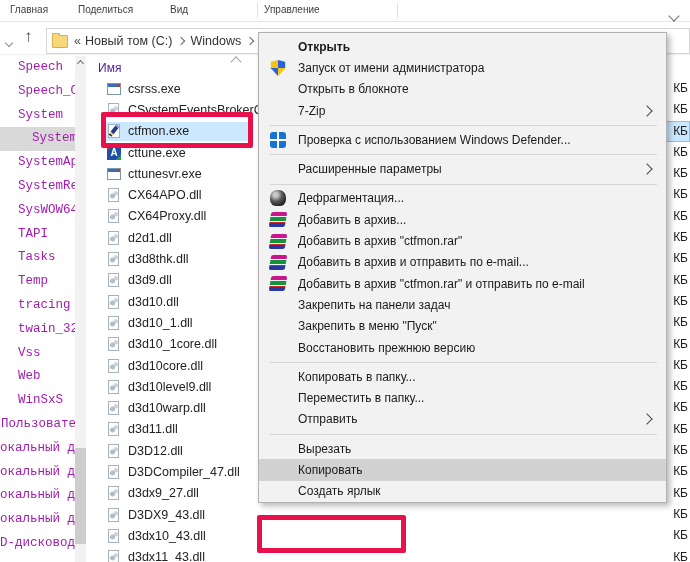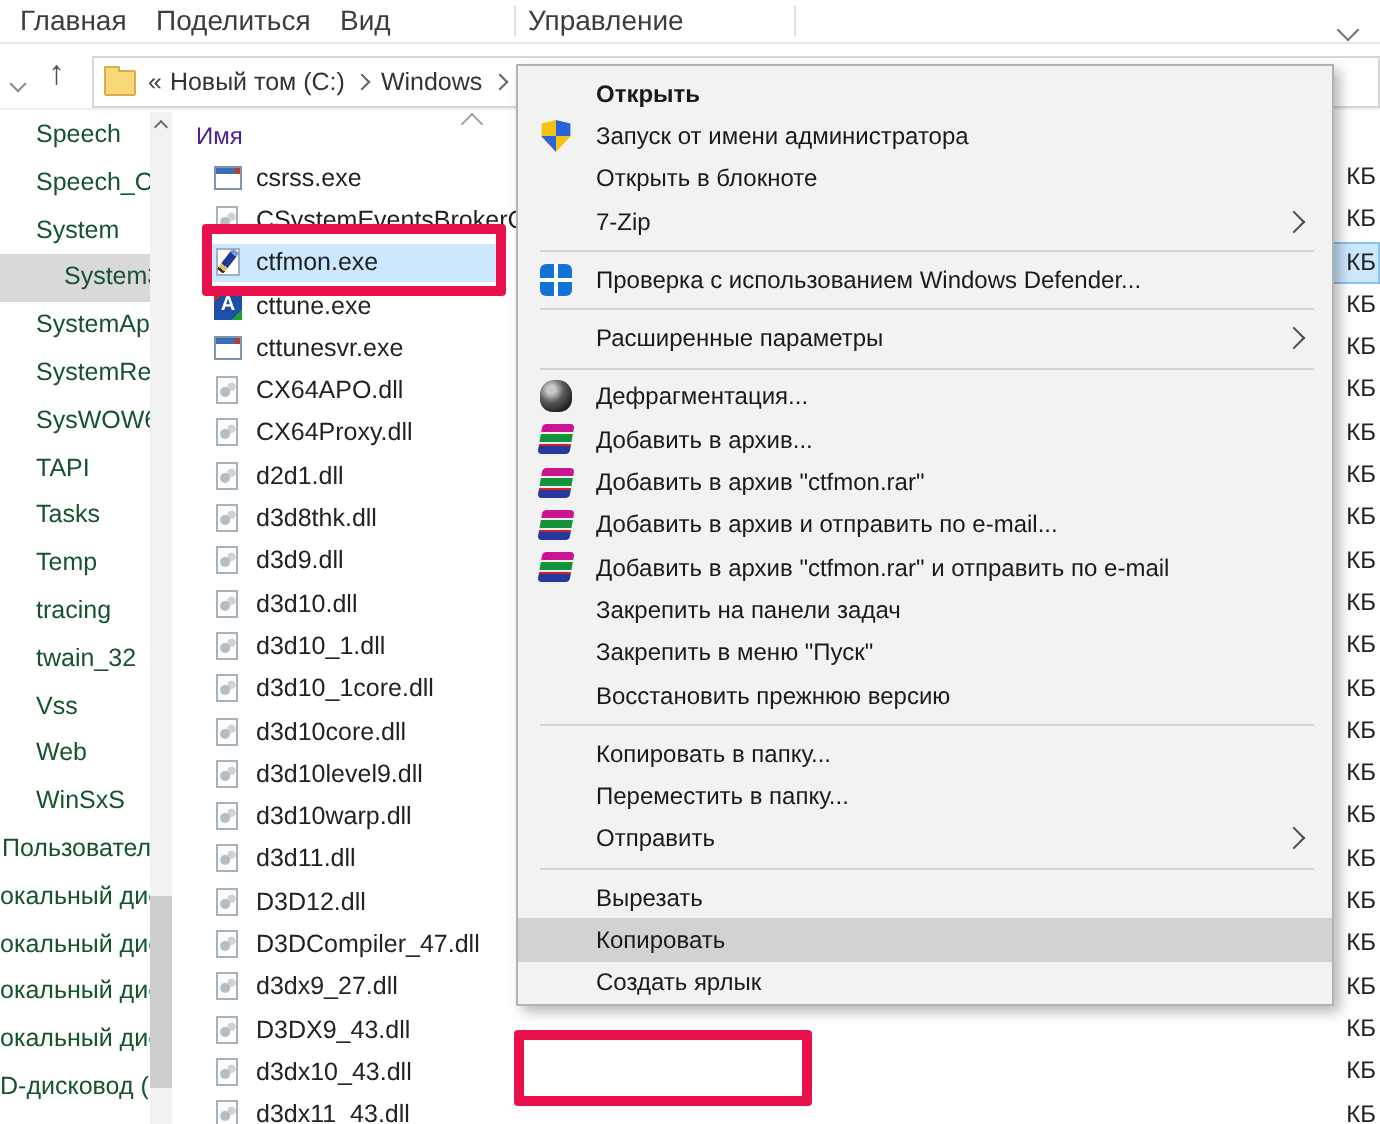--- a/index.html
+++ b/index.html
@@ -4,38 +4,38 @@
 <style>
   html,body{margin:0;padding:0;}
   body{
     width:690px;height:562px;position:relative;overflow:hidden;background:#fff;
     font-family:"Liberation Sans",sans-serif;color:#222;
     --annotation-color:#e8114b;--selection-color:#cce8ff;--menu-hover:#d2d2d2;
     --tree-selection:#d9d9d9;--menu-bg:#f2f2f2;
   }
   
   .ribbon{position:absolute;left:0;top:0;right:0;height:21px;background:#fff;border-bottom:1px solid #e7e7e7;}
-  .tab{position:absolute;top:0;height:20px;line-height:20px;font-size:14px;color:#3d3d3d;}
+  .tab{position:absolute;top:0;height:20px;line-height:20px;font-size:10px;color:#3d3d3d;}
   .tab-divider{position:absolute;top:3px;height:15px;width:1px;background:#e0e0e0;}
   .ribbon-collapse{position:absolute;right:12px;top:6px;width:8px;height:8px;}
   .chev{display:inline-block;width:7px;height:7px;border-right:1.4px solid #707070;border-bottom:1.4px solid #707070;transform:rotate(45deg);}
   
   .addr-row{position:absolute;left:0;top:22px;right:0;height:32px;background:#fff;border-bottom:1px solid #f0f0f0;}
   .nav-recent{position:absolute;left:6px;top:10px;width:8px;height:8px;}
   .nav-recent .chev{width:5px;height:5px;border-color:#8a8a8a;}
   .nav-up{position:absolute;left:24px;top:3px;font-size:17px;color:#4f4f4f;line-height:24px;}
   .addr-box{position:absolute;left:46px;top:6px;right:0;height:24px;border:1px solid #d6d6d6;background:#fff;display:flex;align-items:center;font-size:12.5px;color:#333;white-space:nowrap;overflow:hidden;}
   .folder-glyph{flex:none;width:14px;height:11px;background:#f9d87a;border:1px solid #dcae4a;border-radius:1px;margin:0 6px 0 5px;position:relative;}
   .folder-glyph::before{content:"";position:absolute;left:-1px;top:-3px;width:6px;height:2px;background:#f9d87a;border:1px solid #dcae4a;border-bottom:none;border-radius:1px 1px 0 0;}
   .crumb{padding:0 2px;text-align:right;}
   .crumb-sep{display:inline-block;width:5px;height:5px;border-top:1.3px solid #666;border-right:1.3px solid #666;transform:rotate(45deg);margin:0 4px;flex:none;}
   .crumb-prefix{margin-right:2px;color:#444;}
   
   .sidebar{position:absolute;left:0;top:56px;width:75px;bottom:0;background:#fff;overflow:hidden;font-size:12.5px;}
-  .ti{height:23.8px;line-height:23.8px;white-space:nowrap;overflow:hidden;color:#14532d;}
+  .ti{height:23.8px;line-height:23.8px;white-space:nowrap;overflow:hidden;color:#a21caf;font-family:Liberation Mono, monospace;}
   .ti[data-level="2"]{padding-left:18px;}
   .ti[data-level="1"]{padding-left:1px;}
   .ti[data-level="0"]{padding-left:0;}
   .ti.selected{background:var(--tree-selection);padding-left:32px;}
   
   .tree-scroll{position:absolute;left:75px;top:56px;width:11px;bottom:0;background:#f2f2f2;}
   .sb-btn{position:absolute;left:0;top:0;width:11px;height:15px;background:#f2f2f2;}
   .sb-btn::after{content:"";position:absolute;left:2.5px;top:5px;width:4px;height:4px;border-left:1.4px solid #6b6b6b;border-top:1.4px solid #6b6b6b;transform:rotate(45deg);}
   .sb-thumb{position:absolute;left:0;top:392px;width:11px;height:96px;background:#cdcdcd;}
   

